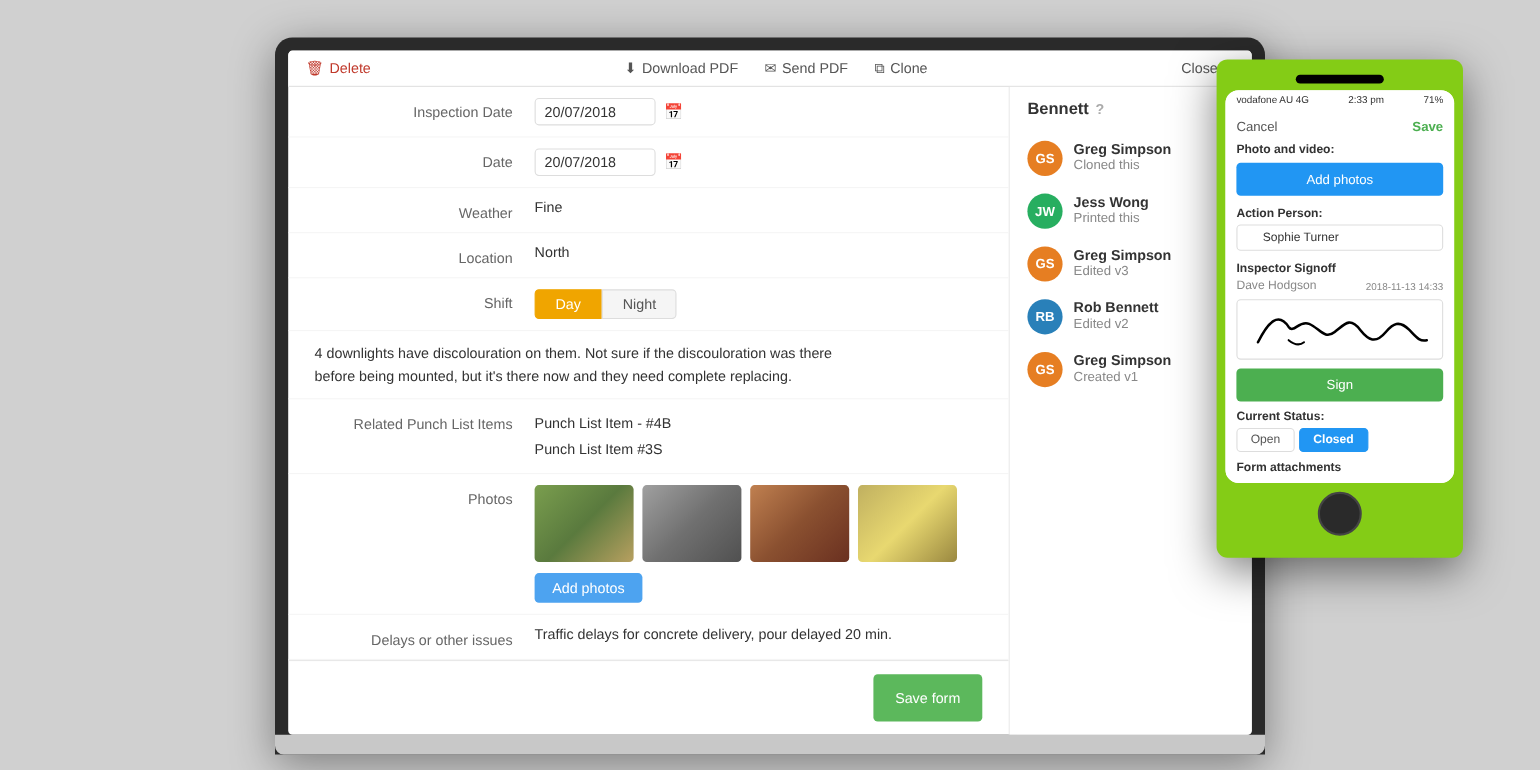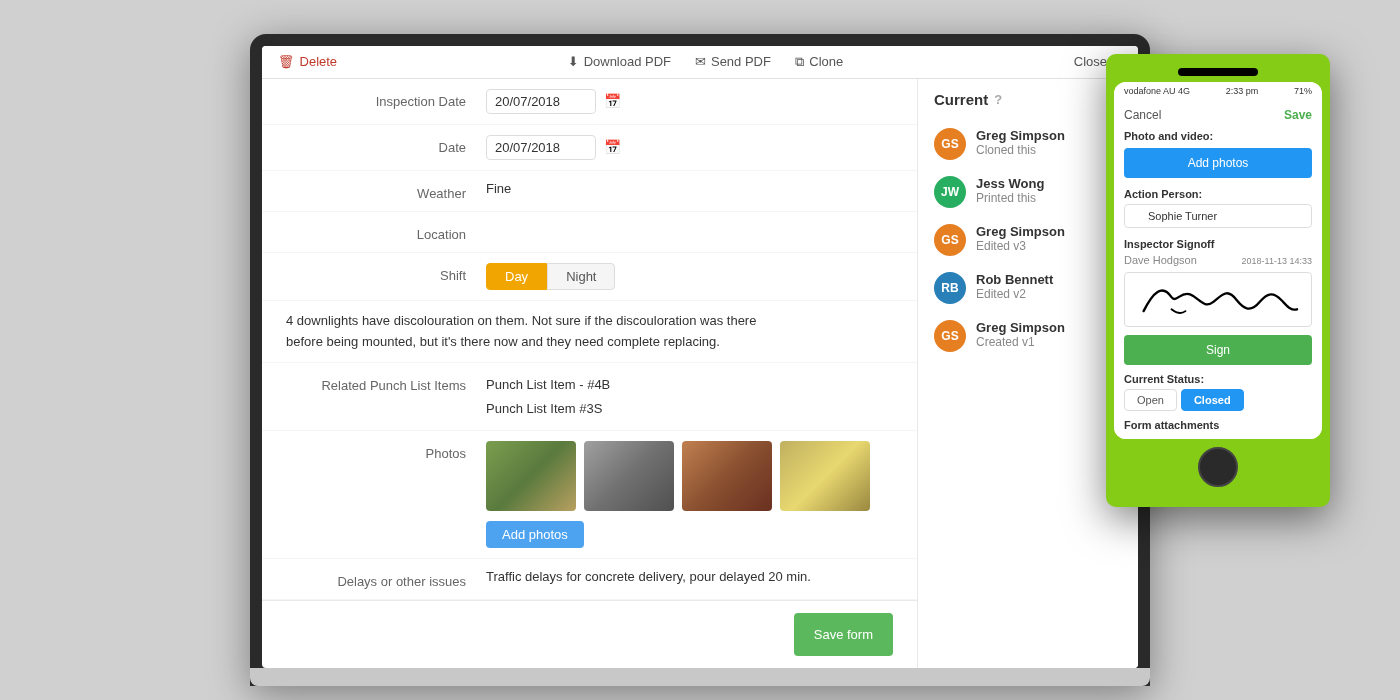--- a/index.html
+++ b/index.html
@@ -413,20 +413,21 @@
             </div>
           </div>
 
           <div class="form-row">
             <div class="form-label">Weather</div>
             <div class="form-value">Fine</div>
           </div>
 
           <div class="form-row">
             <div class="form-label">Location</div>
+            <div class="form-value">North</div>
           </div>
 
           <div class="form-row">
             <div class="form-label">Shift</div>
             <div class="form-value">
               <div class="shift-buttons">
                 <button class="shift-btn active">Day</button>
                 <button class="shift-btn">Night</button>
               </div>
             </div>
@@ -467,21 +468,21 @@
           </div>
 
           <div class="save-form-bar">
             <button class="save-form-btn">Save form</button>
           </div>
 
         </div>
 
         <div class="activity-panel">
           <div class="activity-title">
-            <span>Current</span>
+            <span>Bennett</span>
             <span class="activity-help">?</span>
           </div>
 
           <div class="activity-item">
             <div class="avatar avatar-gs">GS</div>
             <div class="activity-info">
               <div class="activity-name">Greg Simpson</div>
               <div class="activity-action">Cloned this</div>
             </div>
           </div>

